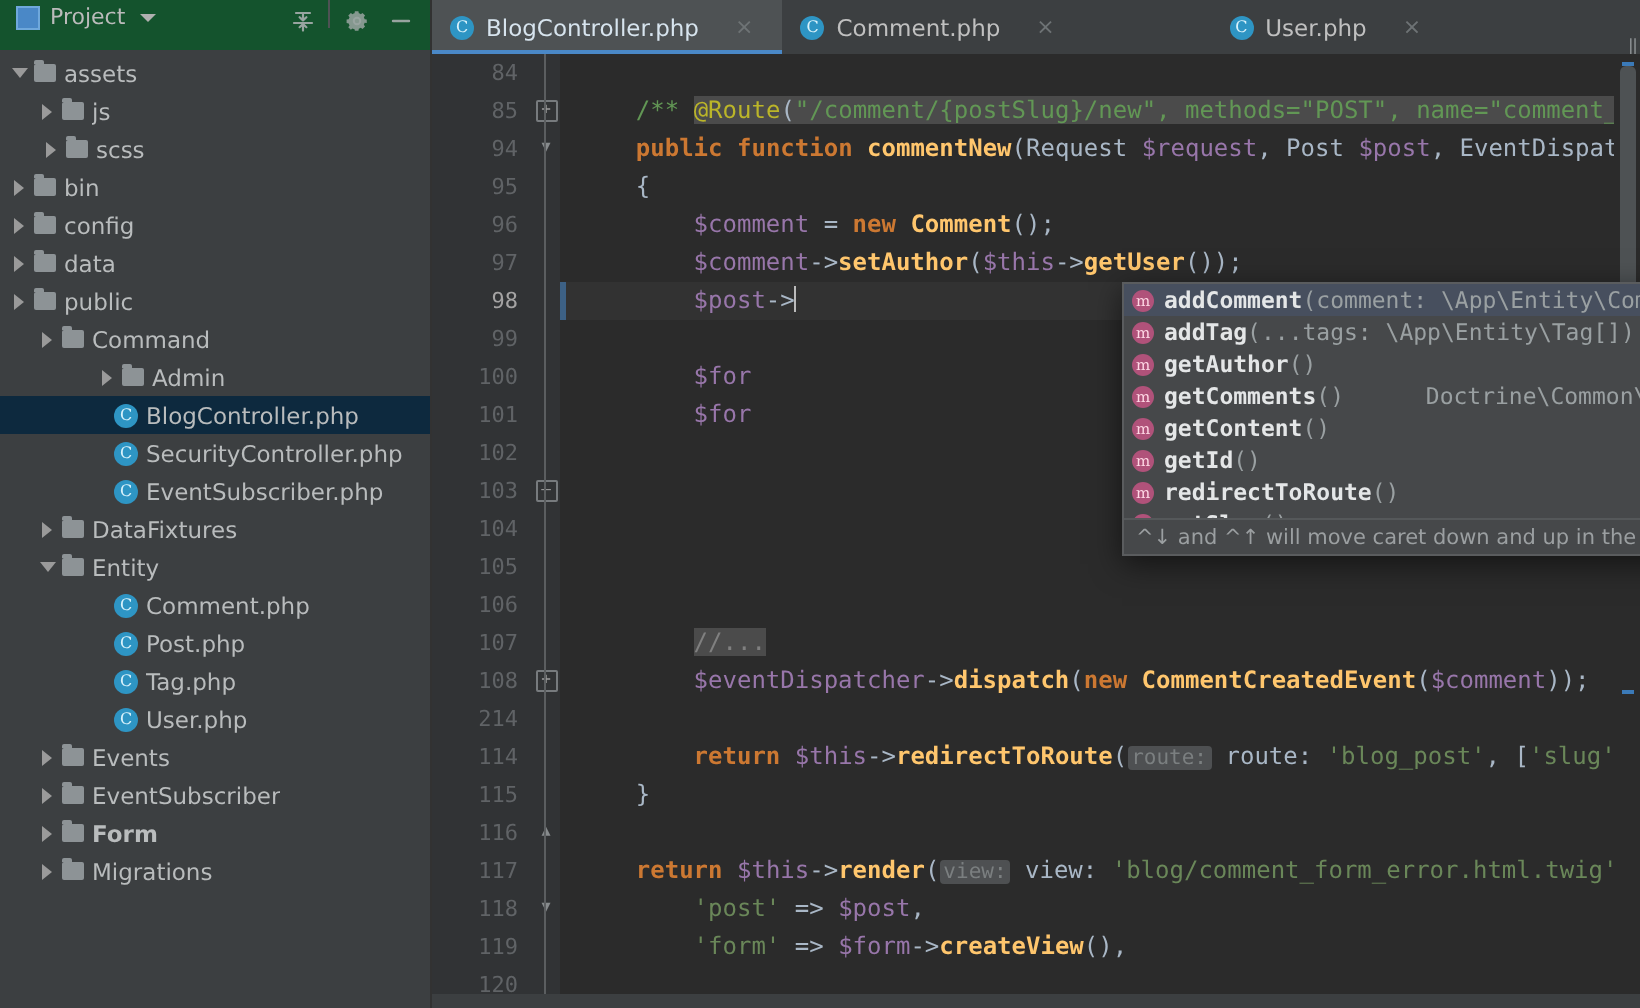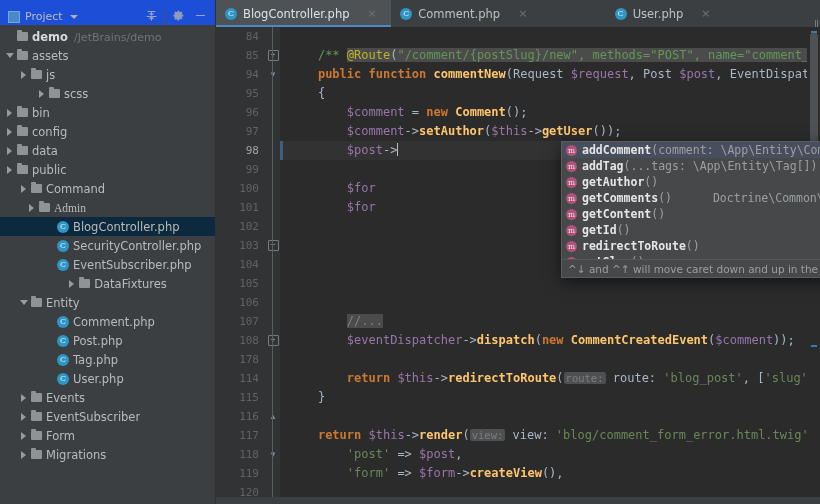--- a/index.html
+++ b/index.html
@@ -7,21 +7,21 @@
     width:820px;height:504px;overflow:hidden;
     font-family:"DejaVu Sans","Liberation Sans",sans-serif;
     font-size:11px;color:#bbbbbb;
     -webkit-font-smoothing:antialiased;
   }
   .app{position:relative;width:820px;height:504px;display:flex;flex-direction:column;background:#3c3f41;}
   .body-row{display:flex;flex:1;min-height:0;}
 
   
   .project{width:215px;background:#3c3f41;display:flex;flex-direction:column;border-right:1px solid #323232;}
-  .proj-toolbar{height:25px;display:flex;align-items:flex-end;background:#1d4ed8;padding:0 4px;flex:0 0 auto;}
+  .proj-toolbar{height:25px;display:flex;align-items:flex-start;background:#14532d;padding:0 4px;flex:0 0 auto;}
   .proj-title{display:flex;align-items:center;gap:5px;font-size:11px;color:#bbbbbb;padding:2px 4px;}
   .proj-title .sq{width:10px;height:10px;background:#4a88c7;border:1px solid #6fa8dc;display:inline-block;}
   .caret-dn{width:0;height:0;border-left:4px solid transparent;border-right:4px solid transparent;border-top:4px solid #b0b0b0;display:inline-block;margin-left:2px;}
   .tb-spacer{flex:1;}
   .tb-btn{width:22px;height:20px;display:flex;align-items:center;justify-content:center;opacity:.85;}
   .sep-v{width:1px;height:14px;background:#4e5254;margin:0 2px;}
 
   .tree{flex:1;overflow:hidden;padding-top:2px;background:#3c3f41;}
   .row{height:19px;display:flex;align-items:center;white-space:nowrap;font-size:11.5px;color:#b9bcbd;padding-left:4px;}
   .row.sel{background:#0d293e;}
@@ -133,138 +133,131 @@
           </svg>
         </div>
         <div class="tb-btn">
           <svg width="13" height="13" viewBox="0 0 13 13">
             <path d="M2.5 6.5h8" stroke="#b0b3b5" stroke-width="1.2" stroke-linecap="round"></path>
           </svg>
         </div>
       </div>
       <div class="tree" id="tree">
           <div class="row" style="padding-left: 4px;">
-            <span class="tw"></span>
-            <span class="fold">
-              <span class="fico"></span>
-            </span>
-            <span class="label"><b>demo</b><span class="path">/JetBrains/demo</span></span>
+            <span class="tw">
+              <span class="tri-d"></span>
+            </span>
+            <span class="fold">
+              <span class="fico"></span>
+            </span>
+            <span class="label">assets</span>
+          </div>
+          <div class="row" style="padding-left: 18px;">
+            <span class="tw">
+              <span class="tri-r"></span>
+            </span>
+            <span class="fold">
+              <span class="fico"></span>
+            </span>
+            <span class="label">js</span>
+          </div>
+          <div class="row" style="padding-left: 20px;">
+            <span class="tw">
+              <span class="tri-r"></span>
+            </span>
+            <span class="fold">
+              <span class="fico"></span>
+            </span>
+            <span class="label">scss</span>
           </div>
           <div class="row" style="padding-left: 4px;">
             <span class="tw">
+              <span class="tri-r"></span>
+            </span>
+            <span class="fold">
+              <span class="fico"></span>
+            </span>
+            <span class="label">bin</span>
+          </div>
+          <div class="row" style="padding-left: 4px;">
+            <span class="tw">
+              <span class="tri-r"></span>
+            </span>
+            <span class="fold">
+              <span class="fico"></span>
+            </span>
+            <span class="label">config</span>
+          </div>
+          <div class="row" style="padding-left: 4px;">
+            <span class="tw">
+              <span class="tri-r"></span>
+            </span>
+            <span class="fold">
+              <span class="fico"></span>
+            </span>
+            <span class="label">data</span>
+          </div>
+          <div class="row" style="padding-left: 4px;">
+            <span class="tw">
+              <span class="tri-r"></span>
+            </span>
+            <span class="fold">
+              <span class="fico"></span>
+            </span>
+            <span class="label">public</span>
+          </div>
+          <div class="row" style="padding-left: 18px;">
+            <span class="tw">
+              <span class="tri-r"></span>
+            </span>
+            <span class="fold">
+              <span class="fico"></span>
+            </span>
+            <span class="label">Command</span>
+          </div>
+          <div class="row" style="padding-left: 48px;">
+            <span class="tw">
+              <span class="tri-r"></span>
+            </span>
+            <span class="fold">
+              <span class="fico"></span>
+            </span>
+            <span class="label">Admin</span>
+          </div>
+          <div class="row sel" style="padding-left: 46px;">
+            <span class="tw"></span>
+            <span class="cls">C</span>
+            <span class="label">BlogController.php</span>
+          </div>
+          <div class="row" style="padding-left: 46px;">
+            <span class="tw"></span>
+            <span class="cls">C</span>
+            <span class="label">SecurityController.php</span>
+          </div>
+          <div class="row" style="padding-left: 46px;">
+            <span class="tw"></span>
+            <span class="cls">C</span>
+            <span class="label">EventSubscriber.php</span>
+          </div>
+          <div class="row" style="padding-left: 18px;">
+            <span class="tw">
+              <span class="tri-r"></span>
+            </span>
+            <span class="fold">
+              <span class="fico"></span>
+            </span>
+            <span class="label">DataFixtures</span>
+          </div>
+          <div class="row" style="padding-left: 18px;">
+            <span class="tw">
               <span class="tri-d"></span>
             </span>
             <span class="fold">
               <span class="fico"></span>
             </span>
-            <span class="label">assets</span>
-          </div>
-          <div class="row" style="padding-left: 18px;">
-            <span class="tw">
-              <span class="tri-r"></span>
-            </span>
-            <span class="fold">
-              <span class="fico"></span>
-            </span>
-            <span class="label">js</span>
-          </div>
-          <div class="row" style="padding-left: 36px;">
-            <span class="tw">
-              <span class="tri-r"></span>
-            </span>
-            <span class="fold">
-              <span class="fico"></span>
-            </span>
-            <span class="label">scss</span>
-          </div>
-          <div class="row" style="padding-left: 4px;">
-            <span class="tw">
-              <span class="tri-r"></span>
-            </span>
-            <span class="fold">
-              <span class="fico"></span>
-            </span>
-            <span class="label">bin</span>
-          </div>
-          <div class="row" style="padding-left: 4px;">
-            <span class="tw">
-              <span class="tri-r"></span>
-            </span>
-            <span class="fold">
-              <span class="fico"></span>
-            </span>
-            <span class="label">config</span>
-          </div>
-          <div class="row" style="padding-left: 4px;">
-            <span class="tw">
-              <span class="tri-r"></span>
-            </span>
-            <span class="fold">
-              <span class="fico"></span>
-            </span>
-            <span class="label">data</span>
-          </div>
-          <div class="row" style="padding-left: 4px;">
-            <span class="tw">
-              <span class="tri-r"></span>
-            </span>
-            <span class="fold">
-              <span class="fico"></span>
-            </span>
-            <span class="label">public</span>
-          </div>
-          <div class="row" style="padding-left: 18px;">
-            <span class="tw">
-              <span class="tri-r"></span>
-            </span>
-            <span class="fold">
-              <span class="fico"></span>
-            </span>
-            <span class="label">Command</span>
-          </div>
-          <div class="row" style="padding-left: 26px; font-family: Liberation Serif, serif;">
-            <span class="tw">
-              <span class="tri-r"></span>
-            </span>
-            <span class="fold">
-              <span class="fico"></span>
-            </span>
-            <span class="label">Admin</span>
-          </div>
-          <div class="row sel" style="padding-left: 46px;">
-            <span class="tw"></span>
-            <span class="cls">C</span>
-            <span class="label">BlogController.php</span>
-          </div>
-          <div class="row" style="padding-left: 46px;">
-            <span class="tw"></span>
-            <span class="cls">C</span>
-            <span class="label">SecurityController.php</span>
-          </div>
-          <div class="row" style="padding-left: 46px;">
-            <span class="tw"></span>
-            <span class="cls">C</span>
-            <span class="label">EventSubscriber.php</span>
-          </div>
-          <div class="row" style="padding-left: 18px; justify-content: center;">
-            <span class="tw">
-              <span class="tri-r"></span>
-            </span>
-            <span class="fold">
-              <span class="fico"></span>
-            </span>
-            <span class="label">DataFixtures</span>
-          </div>
-          <div class="row" style="padding-left: 18px;">
-            <span class="tw">
-              <span class="tri-d"></span>
-            </span>
-            <span class="fold">
-              <span class="fico"></span>
-            </span>
             <span class="label">Entity</span>
           </div>
           <div class="row" style="padding-left: 46px;">
             <span class="tw"></span>
             <span class="cls">C</span>
             <span class="label">Comment.php</span>
           </div>
           <div class="row" style="padding-left: 46px;">
             <span class="tw"></span>
             <span class="cls">C</span>
@@ -291,21 +284,21 @@
           </div>
           <div class="row" style="padding-left: 18px;">
             <span class="tw">
               <span class="tri-r"></span>
             </span>
             <span class="fold">
               <span class="fico"></span>
             </span>
             <span class="label">EventSubscriber</span>
           </div>
-          <div class="row" style="padding-left: 18px;">
+          <div class="row" style="padding-left: 18px; font-weight: bold;">
             <span class="tw">
               <span class="tri-r"></span>
             </span>
             <span class="fold">
               <span class="fico"></span>
             </span>
             <span class="label">Form</span>
           </div>
           <div class="row" style="padding-left: 18px;">
             <span class="tw">
@@ -353,21 +346,21 @@
             <div class="ln">99</div>
             <div class="ln">100</div>
             <div class="ln">101</div>
             <div class="ln">102</div>
             <div class="ln">103</div>
             <div class="ln">104</div>
             <div class="ln">105</div>
             <div class="ln">106</div>
             <div class="ln">107</div>
             <div class="ln">108</div>
-            <div class="ln">178</div>
+            <div class="ln">214</div>
             <div class="ln">114</div>
             <div class="ln">115</div>
             <div class="ln">116</div>
             <div class="ln">117</div>
             <div class="ln">118</div>
             <div class="ln">119</div>
             <div class="ln">120</div>
           </div>
         <div class="foldcol" id="foldcol">
           <div class="fln" style="top:0;bottom:0;"></div>

